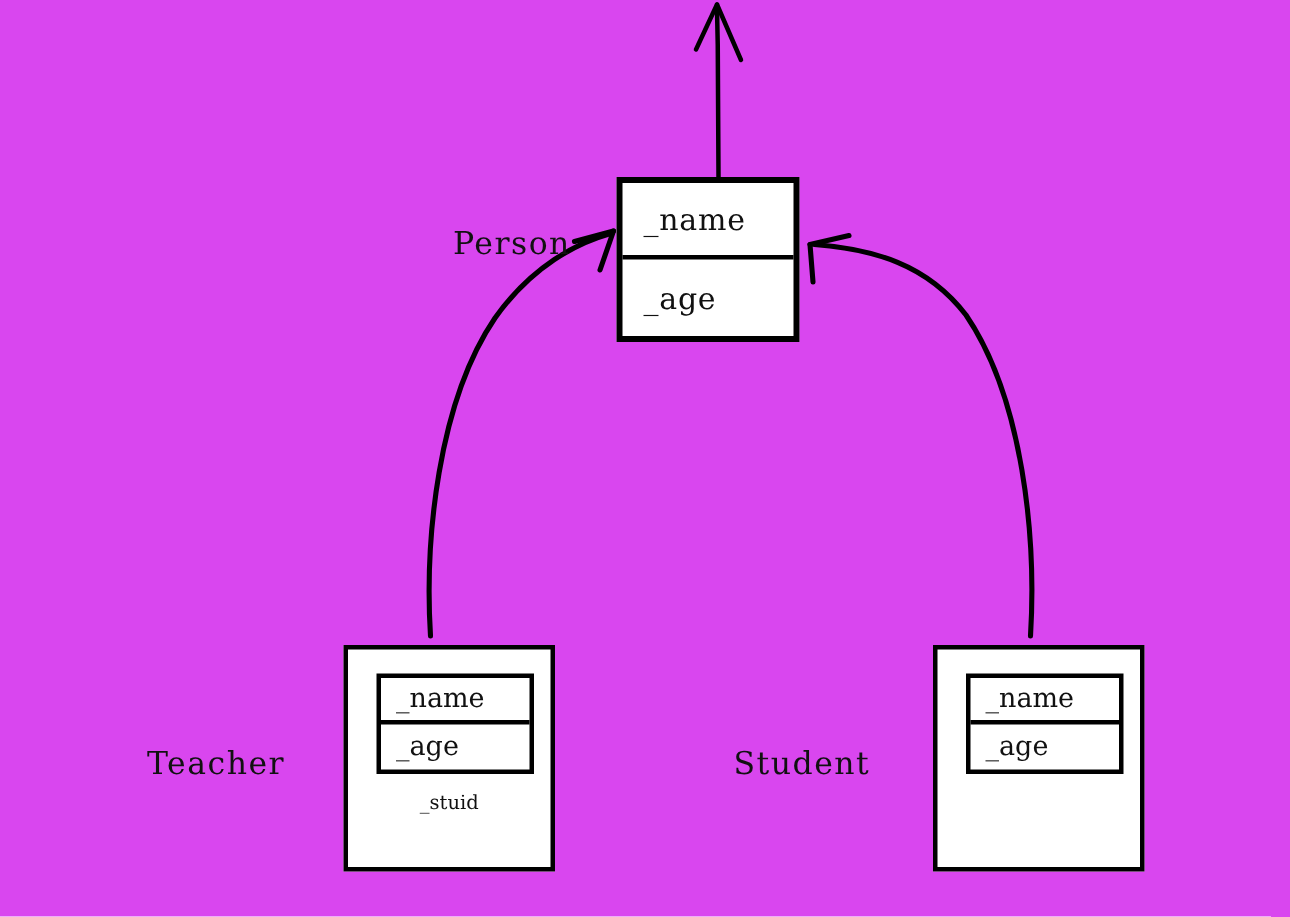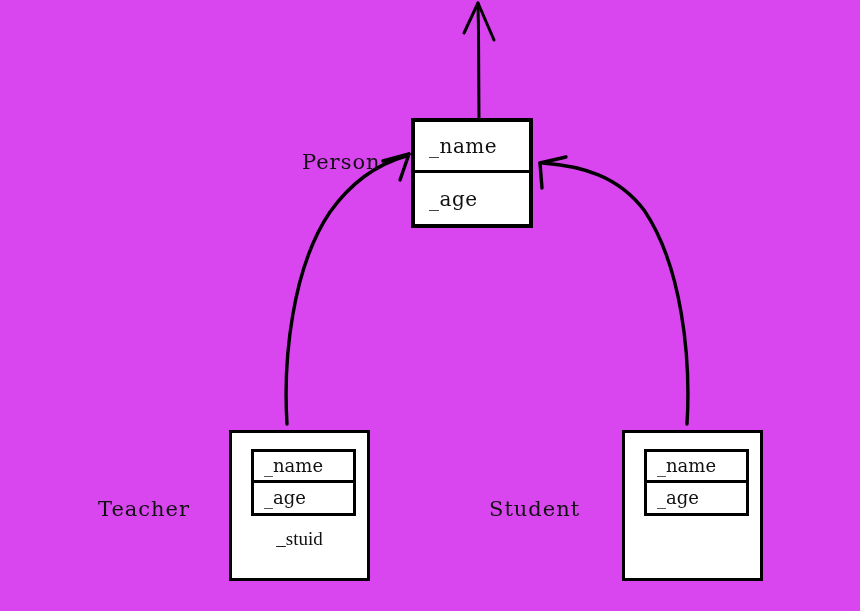--- a/index.html
+++ b/index.html
@@ -80,23 +80,22 @@
   .inner-row.divided {
     border-bottom: 3px solid #000000;
   }
 
   .own-field {
     position: absolute;
     left: 0;
     right: 0;
     top: 95px;
     text-align: center;
-    font-size: 19px;
+    font-size: 13px;
     color: #111111;
-    font-family: Liberation Serif, serif;
   }
 
   
   .class-label {
     position: absolute;
     font-size: 21px;
     color: #111111;
     white-space: nowrap;
     letter-spacing: 1px;
   }

